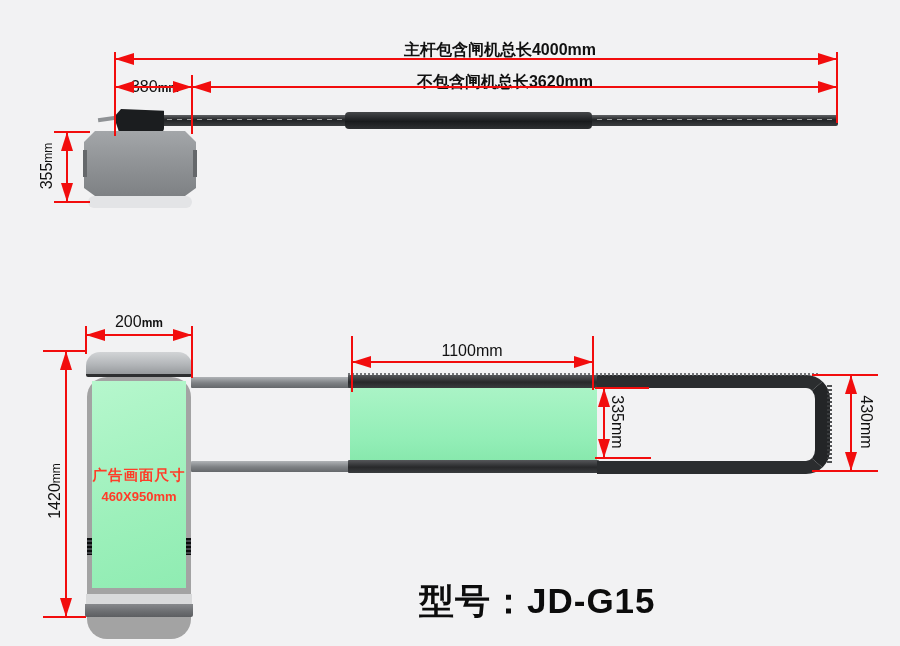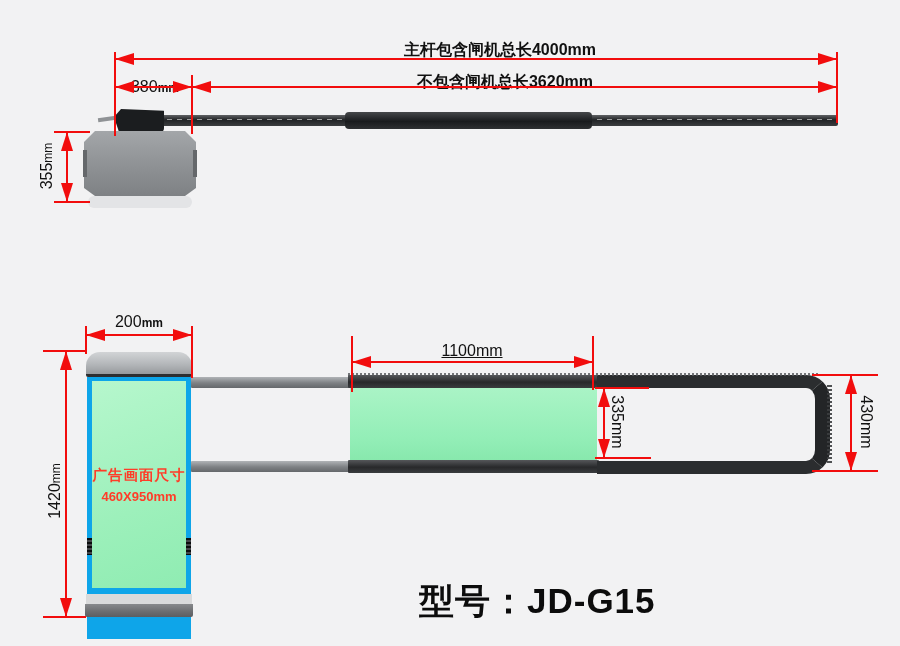--- a/index.html
+++ b/index.html
@@ -36,21 +36,21 @@
   .tv-pin{position:absolute;left:98px;top:117px;width:18px;height:4px;background:#8f9295;transform:rotate(-8deg);}
   .tv-body{position:absolute;left:84px;top:131px;width:112px;height:65px;
           background:linear-gradient(180deg,#a3a6a9 0%,#8e9194 55%,#7e8184 100%);
           clip-path:polygon(11px 0,101px 0,112px 11px,112px 57px,101px 65px,11px 65px,0 57px,0 11px);}
   .tv-tab{position:absolute;top:150px;width:4px;height:27px;background:#65686b;}
   .tv-shadow{position:absolute;left:88px;top:196px;width:104px;height:12px;background:#e3e4e6;border-radius:6px;}
 
   
   .fv-cap{position:absolute;left:86px;top:352px;width:106px;height:22px;border-radius:14px 14px 2px 2px;
           background:linear-gradient(180deg,#d2d4d6 0%,#b4b7ba 55%,#979a9d 100%);border-bottom:3px solid #2e2f31;}
-  .fv-body{position:absolute;left:87px;top:377px;width:104px;height:262px;background:#0ea5e9;}
+  .fv-body{position:absolute;left:87px;top:377px;width:104px;height:262px;background:#a3a3a3;border-radius:20px;}
   .fv-green{position:absolute;left:5px;top:4px;width:94px;height:207px;
           background:linear-gradient(160deg,#b6f7cd 0%,#9df0bb 60%,#8fecb2 100%);
           display:flex;flex-direction:column;align-items:center;justify-content:center;gap:4px;}
   .fv-ad1{color:#ff3c28;font-size:14.5px;font-weight:700;letter-spacing:1px;}
   .fv-ad2{color:#ff3c28;font-size:13px;font-weight:700;}
   .fv-vent{position:absolute;width:5px;height:17px;top:538px;
           background:repeating-linear-gradient(180deg,#0b0c0d 0 2px,#44464a 2px 4px);}
   .fv-strip{position:absolute;left:86px;top:594px;width:106px;height:10px;background:#d9dadb;}
   .fv-base{position:absolute;left:85px;top:604px;width:108px;height:13px;border-radius:0 0 2px 2px;
           background:linear-gradient(180deg,#87898c 0%,#6b6d70 60%,#5c5e61 100%);}
@@ -158,21 +158,21 @@
 
     <div class="hl" style="left:43px;top:350px;width:43px;"></div>
     <div class="hl" style="left:43px;top:616px;width:43px;"></div>
     <div class="vl" style="left:65px;top:350px;height:267px;"></div>
     <div class="ar ar-u" style="left:60px;top:351px;"></div>
     <div class="ar ar-d" style="left:60px;top:598px;"></div>
     <div class="rot" style="left:55px;top:491px;">
       <span><span class="num">1420</span><span class="unit">mm</span></span>
     </div>
 
-    <div class="dim-label num" style="left:402px;top:342px;width:140px;font-weight:500;text-decoration:underline;">1100mm</div>
+    <div class="dim-label num" style="left:402px;top:342px;width:140px;font-weight:500;">1100mm</div>
     <div class="hl" style="left:352px;top:361px;width:241px;"></div>
     <div class="ar ar-l" style="left:352px;top:356px;"></div>
     <div class="ar ar-r" style="left:574px;top:356px;"></div>
     <div class="vl" style="left:351px;top:336px;height:56px;"></div>
     <div class="vl" style="left:592px;top:336px;height:54px;"></div>
 
     <div class="hl" style="left:595px;top:387px;width:54px;"></div>
     <div class="hl" style="left:595px;top:457px;width:56px;"></div>
     <div class="vl" style="left:603px;top:387px;height:71px;"></div>
     <div class="ar ar-u" style="left:598px;top:388px;"></div>

